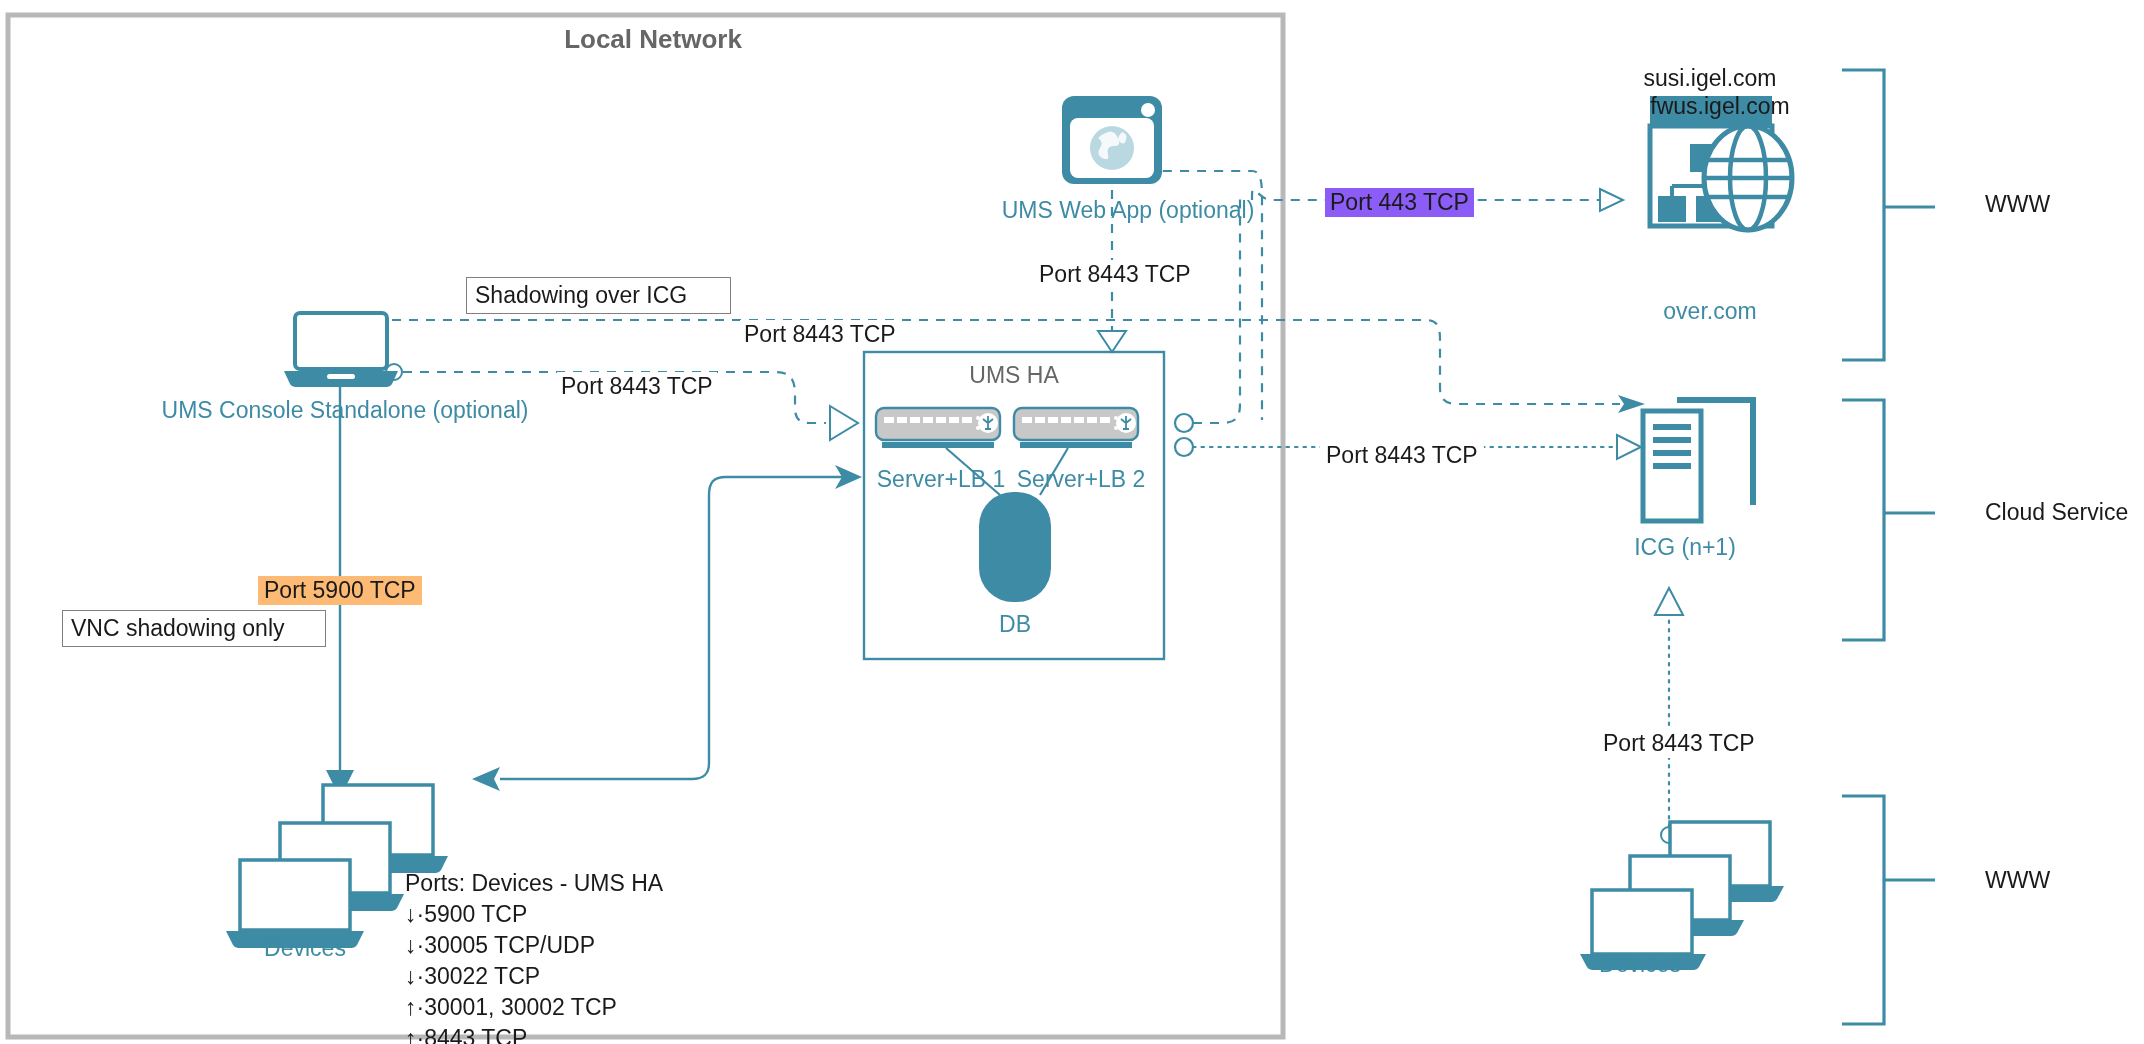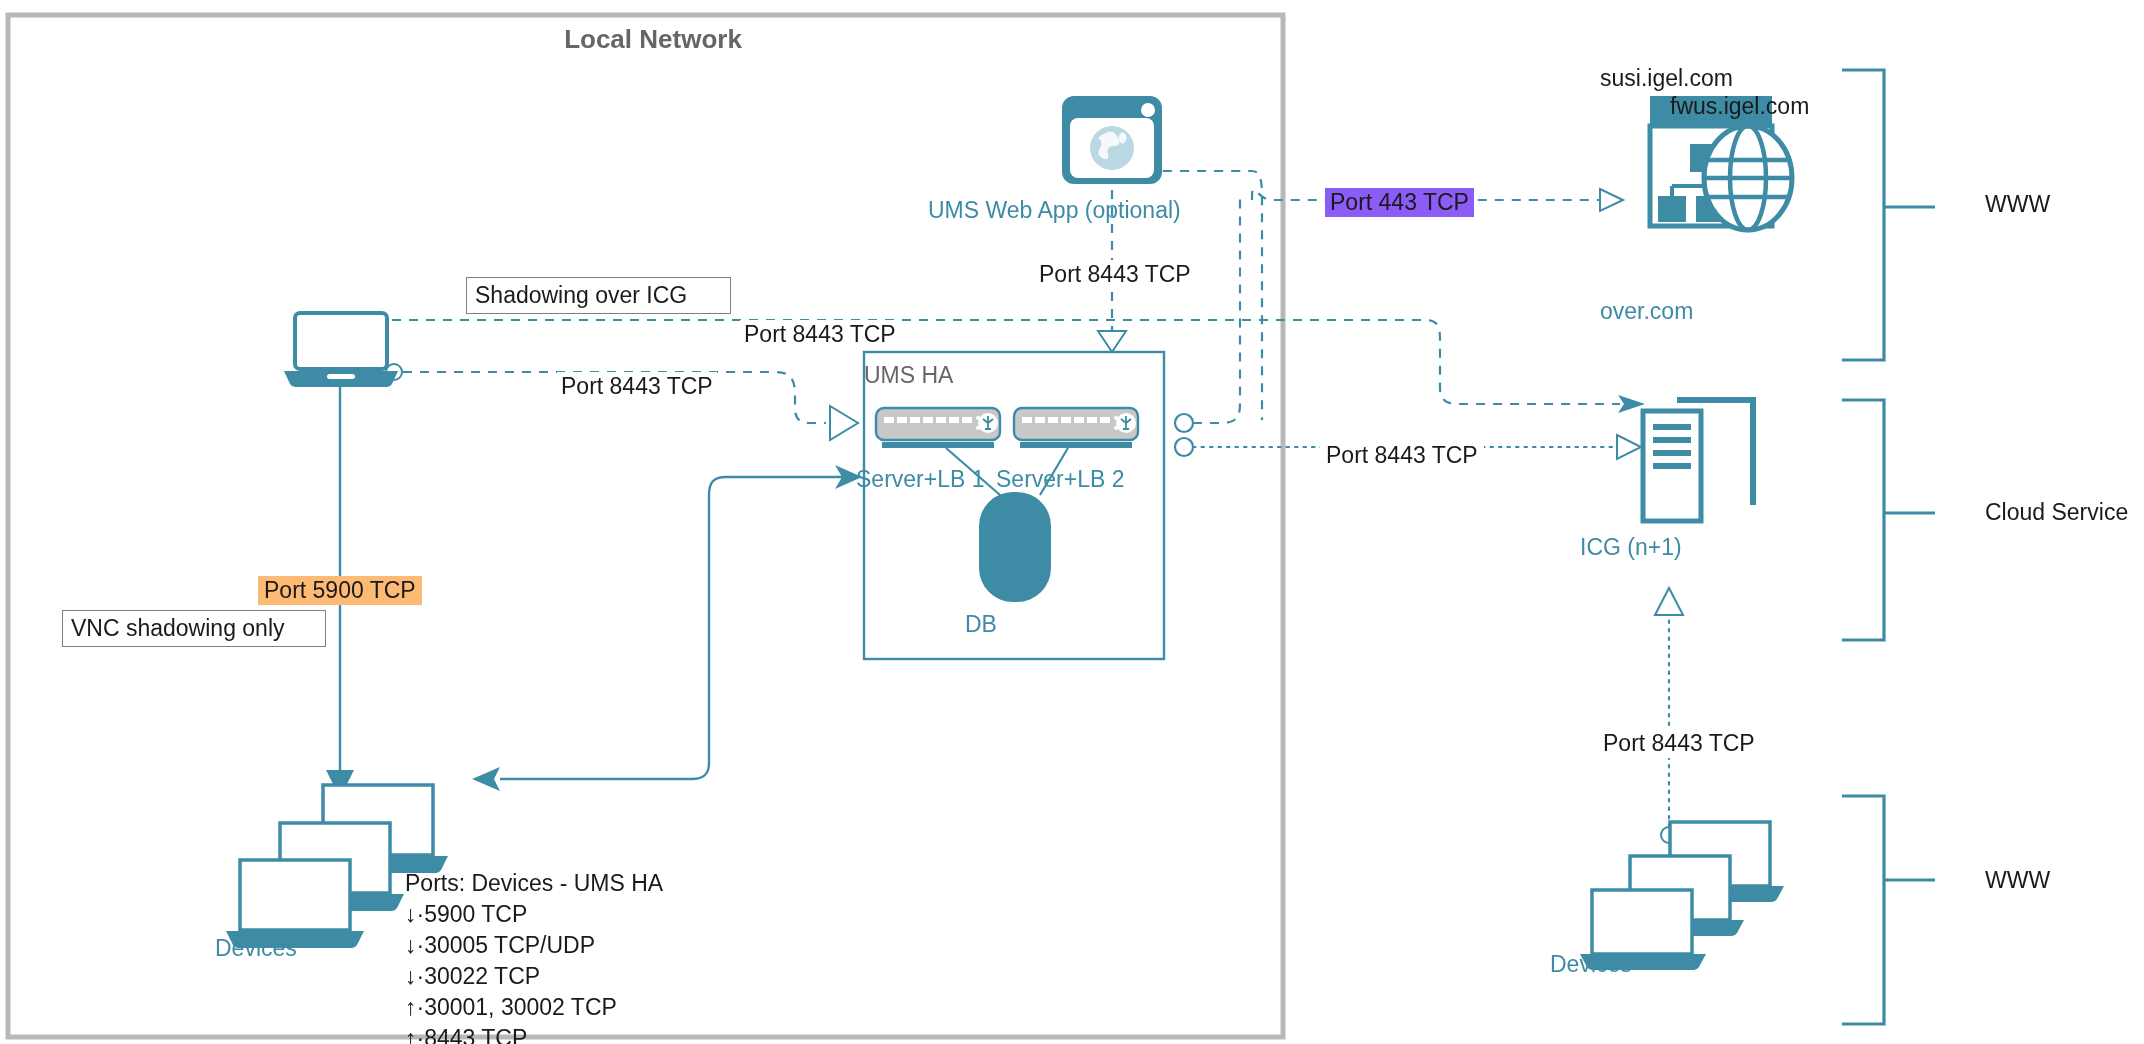--- a/index.html
+++ b/index.html
@@ -10,21 +10,21 @@
   .lbl{position:absolute;white-space:pre;line-height:1.25;}
   .lbl-teal{color:#3d8ba5;}
   .lbl-black{color:#1a1a1a;}
   .lbl-gray{color:#666666;font-weight:bold;margin-left:8px;}
   .lbl-gray-n{color:#666666;}
   .t23{font-size:23px;}
   .t26{font-size:26px;font-weight:bold;}
   .notebox{position:absolute;border:1px solid #808080;background:#ffffff;
            color:#1a1a1a;font-size:23px;display:flex;align-items:center;
            justify-content:flex-start;padding:0 8px;box-sizing:border-box;}
-  .ctr{text-align:left;}
+  .ctr{text-align:center;}
   .portlist{position:absolute;color:#1a1a1a;font-size:23px;line-height:1.345;white-space:pre;}
 </style>
 </head>
 <body>
 
 <div id="stage">
 
 <svg id="diagram" viewBox="0 0 2144 1044">
   <defs>
     <marker id="solidArrow" viewBox="0 0 12 12" refX="10" refY="6" markerWidth="9" markerHeight="9" orient="auto-start-reverse">
@@ -206,39 +206,40 @@
   </g>
   <g>
     <path d="M 1842 796 L 1884 796 L 1884 1024 L 1842 1024 M 1884 880 L 1935 880" fill="none" stroke="#3d8ba5" stroke-width="3.2"></path>
   </g>
 </svg>
 
 <div class="lbl lbl-gray t26" style="left:0;top:23px;width:1290px;text-align:center;">Local Network</div>
 
 <div class="lbl lbl-teal t23 ctr" style="left:928px;top:196px;width:400px;">UMS Web App (optional)</div>
 
+<div class="lbl lbl-teal t23 ctr" style="left:145px;top:396px;width:400px;">UMS Console Standalone (optional)</div>
 
 <div class="lbl lbl-gray-n t23 ctr" style="left:864px;top:361px;width:300px;">UMS HA</div>
 
 <div class="lbl lbl-teal t23 ctr" style="left:856px;top:465px;width:170px;">Server+LB 1</div>
 
 <div class="lbl lbl-teal t23 ctr" style="left:996px;top:465px;width:170px;">Server+LB 2</div>
 
 <div class="lbl lbl-teal t23 ctr" style="left:965px;top:610px;width:100px;">DB</div>
 
 <div class="lbl lbl-teal t23 ctr" style="left:1600px;top:297px;width:220px;">over.com</div>
 
 <div class="lbl lbl-teal t23 ctr" style="left:1580px;top:533px;width:210px;">ICG (n+1)</div>
 
 <div class="lbl lbl-teal t23 ctr" style="left:215px;top:934px;width:180px;">Devices</div>
 
 <div class="lbl lbl-teal t23 ctr" style="left:1550px;top:950px;width:180px;">Devices</div>
 
 <div class="lbl lbl-black t23 ctr" style="left:1600px;top:64px;width:220px;">susi.igel.com</div>
-<div class="lbl lbl-black t23 ctr" style="left:1670px;top:92px;width:220px;">fwus.igel.com</div>
+<div class="lbl lbl-black t23 ctr" style="left:1610px;top:92px;width:220px;">fwus.igel.com</div>
 
 <div class="notebox" style="left:62px;top:610px;width:264px;height:37px;">VNC shadowing only</div>
 <div class="notebox" style="left:466px;top:277px;width:265px;height:37px;">Shadowing over ICG</div>
 
 <div class="lbl lbl-black t23" style="left:1325px;top:188px;background:#8b5cf6;padding:0 5px;">Port 443 TCP</div>
 
 <div class="lbl lbl-black t23" style="left:1033px;top:260px;background:#fff;padding:0 6px;">Port 8443 TCP</div>
 
 <div class="lbl lbl-black t23" style="left:740px;top:320px;background:#fff;padding:0 4px;">Port 8443 TCP</div>
 

